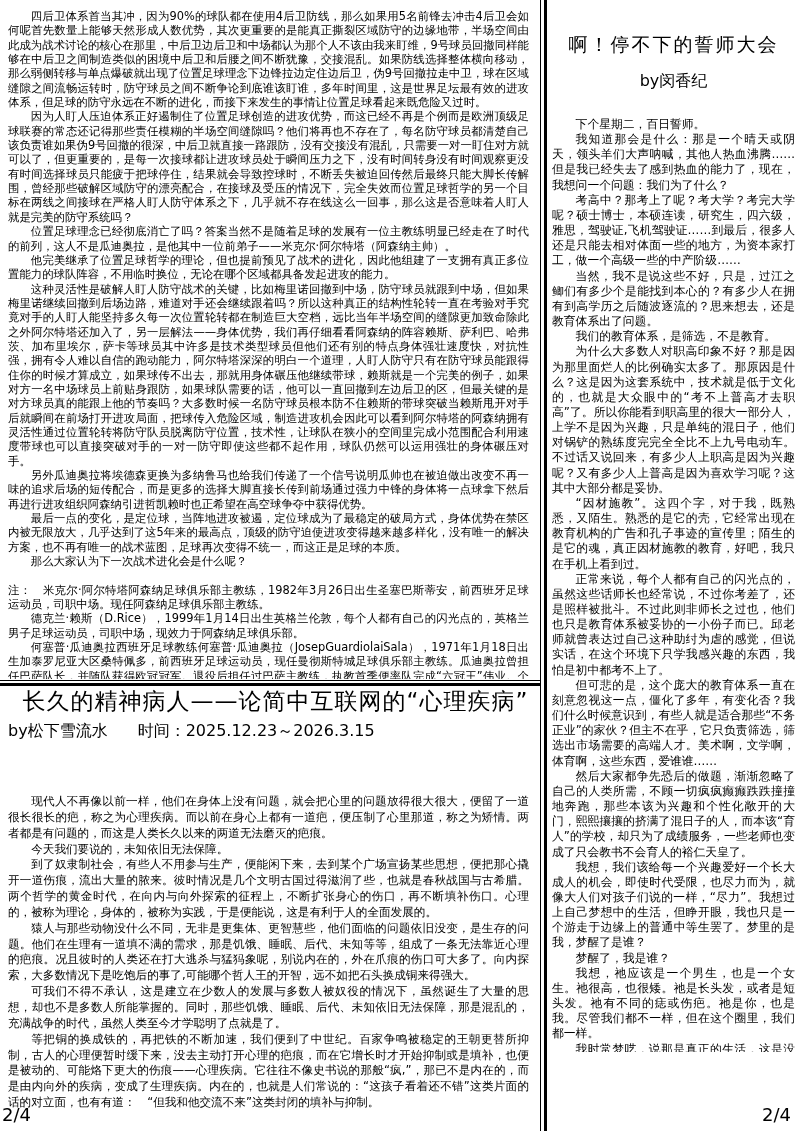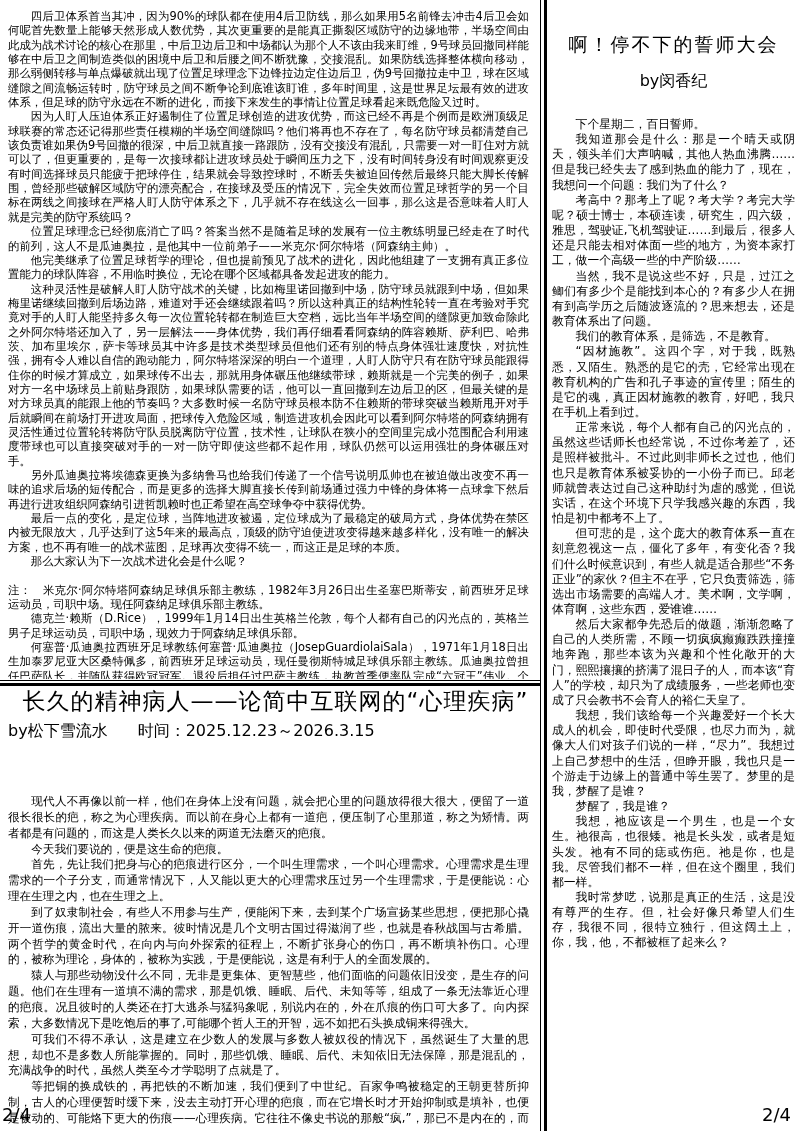--- a/index.html
+++ b/index.html
@@ -75,38 +75,38 @@
 <div class="divider-h-thin"></div>
 <div class="divider-h-thick"></div>
 
 <h1 class="a2-title" style="font-weight:normal;margin:0;">长久的精神病人——论简中互联网的“心理疾病”</h1>
 <div class="a2-byline-row">
   <span>by松下雪流水</span>
   <span>时间：2025.12.23～2026.3.15</span>
 </div>
 <div class="a2-body">
     <p>现代人不再像以前一样，他们在身体上没有问题，就会把心里的问题放得很大很大，便留了一道很长很长的疤，称之为心理疾病。而以前在身心上都有一道疤，便压制了心里那道，称之为矫情。两者都是有问题的，而这是人类长久以来的两道无法磨灭的疤痕。</p>
-    <p>今天我们要说的，便是这生命的疤痕。</p>
-    <p>首先，先让我们把身与心的疤痕进行区分，一个叫生理需求，一个叫心理需求。心理需求是生理需求的一个子分支，而通常情况下，人又能以更大的心理需求压过另一个生理需求，于是便能说：心理在生理之内，也在生理之上。</p>
+    <p>今天我们要说的，未知依旧无法保障。</p>
     <p>到了奴隶制社会，有些人不用参与生产，便能闲下来，去到某个广场宣扬某些思想，便把那心撬开一道伤痕，流出大量的脓来。彼时情况是几个文明古国过得滋润了些，也就是春秋战国与古希腊。两个哲学的黄金时代，在向内与向外探索的征程上，不断扩张身心的伤口，再不断填补伤口。心理的，被称为理论，身体的，被称为实践，于是便能说，这是有利于人的全面发展的。</p>
     <p>猿人与那些动物没什么不同，无非是更集体、更智慧些，他们面临的问题依旧没变，是生存的问题。他们在生理有一道填不满的需求，那是饥饿、睡眠、后代、未知等等，组成了一条无法靠近心理的疤痕。况且彼时的人类还在打大逃杀与猛犸象呢，别说内在的，外在爪痕的伤口可大多了。向内探索，大多数情况下是吃饱后的事了,可能哪个哲人王的开智，远不如把石头换成铜来得强大。</p>
     <p>可我们不得不承认，这是建立在少数人的发展与多数人被奴役的情况下，虽然诞生了大量的思想，却也不是多数人所能掌握的。同时，那些饥饿、睡眠、后代、未知依旧无法保障，那是混乱的，充满战争的时代，虽然人类至今才学聪明了点就是了。</p>
     <p>等把铜的换成铁的，再把铁的不断加速，我们便到了中世纪。百家争鸣被稳定的王朝更替所抑制，古人的心理便暂时缓下来，没去主动打开心理的疤痕，而在它增长时才开始抑制或是填补，也便是被动的、可能烙下更大的伤痕——心理疾病。它往往不像史书说的那般“疯,”，那已不是内在的，而是由内向外的疾病，变成了生理疾病。内在的，也就是人们常说的：“这孩子看着还不错”这类片面的话的对立面，也有有道：　“但我和他交流不来”这类封闭的填补与抑制。</p>
   </div>
 
 <div class="col-right">
   <h2 class="a3-title" style="font-weight:normal;">啊！停不下的誓师大会</h2>
   <div class="a3-byline">by闵香纪</div>
   <div class="a3-body">
     <div>
         <p>下个星期二，百日誓师。</p>
         <p>我知道那会是什么：那是一个晴天或阴天，领头羊们大声呐喊，其他人热血沸腾……但是我已经失去了感到热血的能力了，现在，我想问一个问题：我们为了什么？</p>
         <p>考高中？那考上了呢？考大学？考完大学呢？硕士博士，本硕连读，研究生，四六级，雅思，驾驶证,飞机驾驶证……到最后，很多人还是只能去相对体面一些的地方，为资本家打工，做一个高级一些的中产阶级……</p>
         <p>当然，我不是说这些不好，只是，过江之鲫们有多少个是能找到本心的？有多少人在拥有到高学历之后随波逐流的？思来想去，还是教育体系出了问题。</p>
         <p>我们的教育体系，是筛选，不是教育。</p>
+        <p>为什么大多数人对职高印象不好？那是因为那里面烂人的比例确实太多了。那原因是什么？这是因为这套系统中，技术就是低于文化的，也就是大众眼中的“考不上普高才去职高”了。所以你能看到职高里的很大一部分人，上学不是因为兴趣，只是单纯的混日子，他们对锅铲的熟练度完完全全比不上九号电动车。不过话又说回来，有多少人上职高是因为兴趣呢？又有多少人上普高是因为喜欢学习呢？这其中大部分都是妥协。</p>
         <p>“因材施教”。这四个字，对于我，既熟悉，又陌生。熟悉的是它的壳，它经常出现在教育机构的广告和孔子事迹的宣传里；陌生的是它的魂，真正因材施教的教育，好吧，我只在手机上看到过。</p>
         <p>正常来说，每个人都有自己的闪光点的，虽然这些话师长也经常说，不过你考差了，还是照样被批斗。不过此则非师长之过也，他们也只是教育体系被妥协的一小份子而已。邱老师就曾表达过自己这种助纣为虐的感觉，但说实话，在这个环境下只学我感兴趣的东西，我怕是初中都考不上了。</p>
         <p>但可悲的是，这个庞大的教育体系一直在刻意忽视这一点，僵化了多年，有变化否？我们什么时候意识到，有些人就是适合那些“不务正业”的家伙？但主不在乎，它只负责筛选，筛选出市场需要的高端人才。美术啊，文学啊，体育啊，这些东西，爱谁谁……</p>
         <p>然后大家都争先恐后的做题，渐渐忽略了自己的人类所需，不顾一切疯疯癫癫跌跌撞撞地奔跑，那些本该为兴趣和个性化敞开的大门，熙熙攘攘的挤满了混日子的人，而本该“育人”的学校，却只为了成绩服务，一些老师也变成了只会教书不会育人的裕仁天皇了。</p>
         <p>我想，我们该给每一个兴趣爱好一个长大成人的机会，即使时代受限，也尽力而为，就像大人们对孩子们说的一样，“尽力”。我想过上自己梦想中的生活，但睁开眼，我也只是一个游走于边缘上的普通中等生罢了。梦里的是我，梦醒了是谁？</p>
         <p>梦醒了，我是谁？</p>
         <p>我想，祂应该是一个男生，也是一个女生。祂很高，也很矮。祂是长头发，或者是短头发。祂有不同的痣或伤疤。祂是你，也是我。尽管我们都不一样，但在这个圈里，我们都一样。</p>
         <p>我时常梦呓，说那是真正的生活，这是没有尊严的生存。但，社会好像只希望人们生存，我很不同，很特立独行，但这阔土上，你，我，他，不都被框了起来么？</p>
       </div>
 

